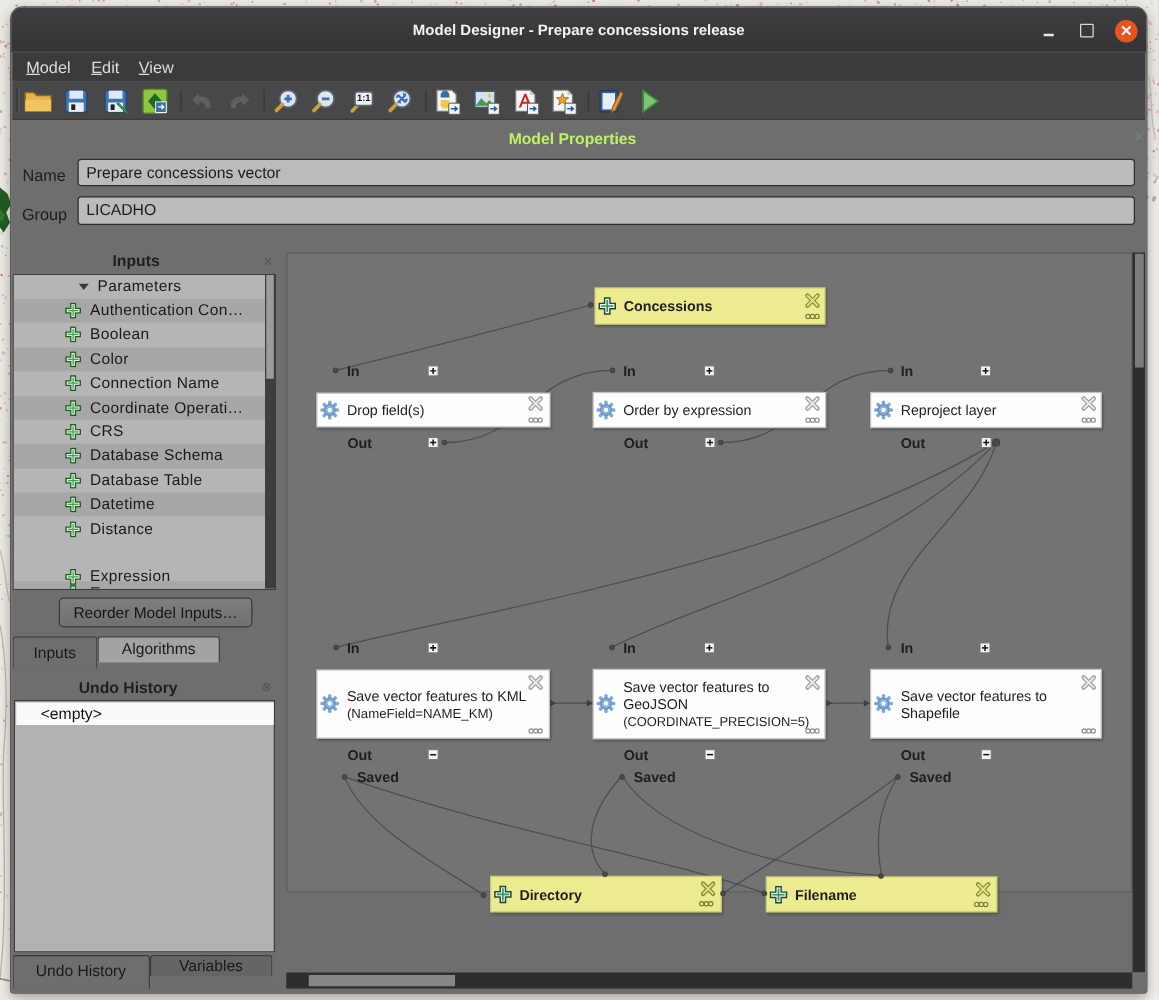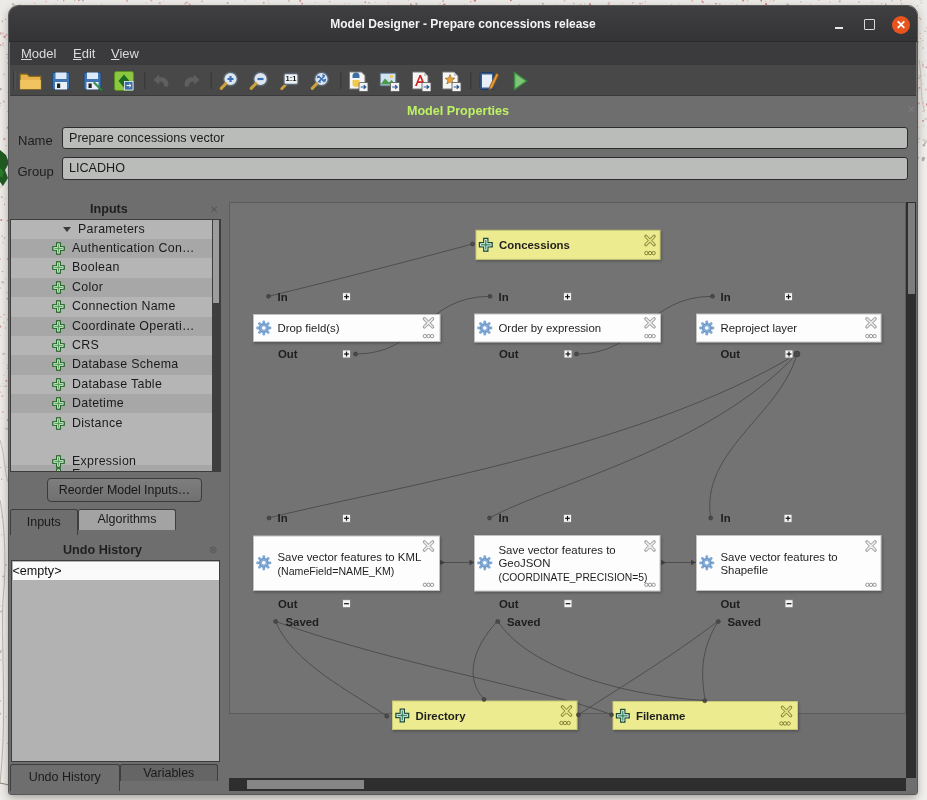--- a/index.html
+++ b/index.html
@@ -21,21 +21,21 @@
 .ptitle{position:absolute;color:#1f1f1f;font-size:12.6px;font-weight:bold;}
 .pclose{position:absolute;color:#565656;font-size:10px;}
 #tree{position:absolute;left:1px;top:212.5px;width:210.5px;height:253px;background:#b5b5b5;border:1px solid #3d3d3d;overflow:hidden;}
 .trow{position:absolute;left:0;width:201px;height:19.4px;color:#1a1a1a;font-size:12.4px;line-height:19.4px;letter-spacing:0.3px;}
 .trow.alt{background:#a7a7a7;}
 #treesb{position:absolute;right:0;top:0;width:7.5px;height:251px;background:#3e3e3e;}
 #treesb .th{position:absolute;left:0.5px;top:0;width:6.5px;height:83px;background:#9c9c9c;}
 #reorder{position:absolute;left:6px;top:471.5px;width:155px;height:24px;background:linear-gradient(#7e7e7e,#707070);border:1px solid #3a3a3a;border-radius:4px;color:#161616;font-size:12.4px;text-align:center;line-height:22px;margin-left:32px;}
 .tab{position:absolute;border:1px solid #3e3e3e;border-bottom:none;border-radius:2.5px 2.5px 0 0;color:#1a1a1a;text-align:center;}
 #undolist{position:absolute;left:1.5px;top:553.5px;width:209.5px;height:202.5px;background:#b2b2b2;border:1px solid #3d3d3d;}
-#undolist .erow{position:absolute;left:1px;top:1px;width:206.5px;height:18.5px;background:#fafafa;color:#111;font-size:12.6px;line-height:18.5px;padding-left:0;}
+#undolist .erow{position:absolute;left:1px;top:1px;width:206.5px;height:18.5px;background:#fafafa;color:#111;font-size:12.6px;line-height:18.5px;padding-left:20px;}
 #canvas{position:absolute;left:219.5px;top:195.5px;width:677.5px;height:512px;background:#737373;border:1px solid #5c5c5c;}
 #vsb{position:absolute;left:897px;top:195.5px;width:10px;height:576px;background:#2e2e2e;}
 #vsb .th{position:absolute;left:1.5px;top:1.5px;width:7px;height:91px;background:#7d7d7d;}
 #hsb{position:absolute;left:219.5px;top:771.5px;width:677.5px;height:13.5px;background:#2e2e2e;}
 #hsb .th{position:absolute;left:18px;top:2px;width:117px;height:9.5px;background:#868686;}
 #corner{position:absolute;left:897px;top:771.5px;width:10px;height:13.5px;background:#6f6f6f;}
 #botbar{position:absolute;left:0px;top:785px;width:908px;height:2.5px;background:#6e6e6e;border-radius:0 0 2px 2px;}
 </style>
 </head>
 <body>

